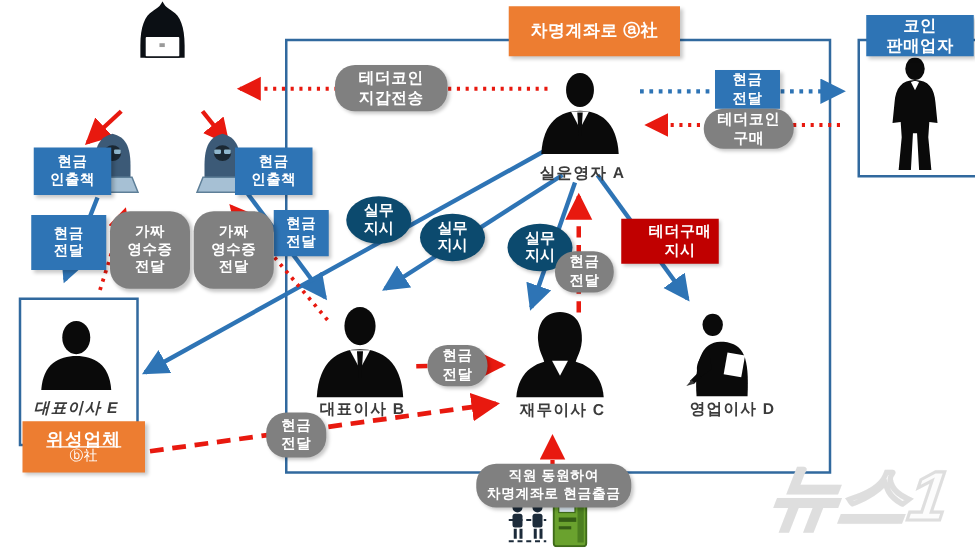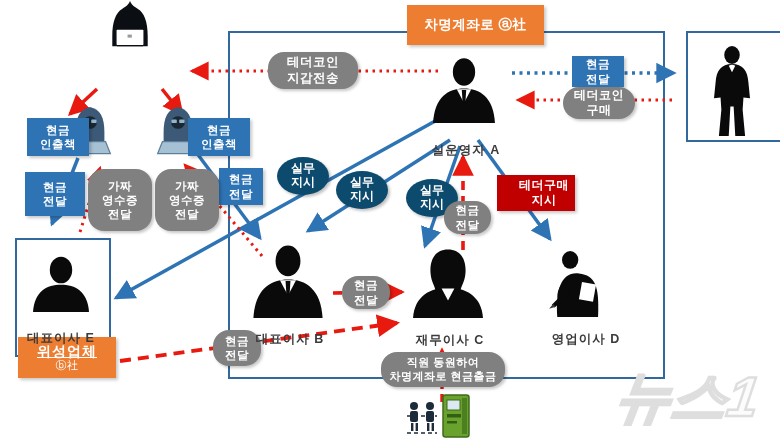--- a/index.html
+++ b/index.html
@@ -13,21 +13,21 @@
        box-shadow:2px 2px 3px rgba(0,0,0,0.22);}
   .box-blue{background:#2e74b5;}
   .box-gray{background:#808080;border-radius:16px;}
   .box-orange{background:#ed7d31;}
   .box-red{background:#c00000;}
   .oval{position:absolute;display:flex;align-items:center;justify-content:center;
         text-align:center;white-space:pre-line;color:#fff;font-weight:bold;
         font-size:12px;line-height:1.15;background:#0c4a6e;border-radius:50%;
         z-index:3;box-shadow:2px 2px 3px rgba(0,0,0,0.25);}
   .plabel{position:absolute;color:#3b3b3b;font-weight:bold;font-size:12.5px;
-          text-align:center;letter-spacing:1px;z-index:3;white-space:nowrap;margin-top:12px;}
+          text-align:center;letter-spacing:1px;z-index:3;white-space:nowrap;}
   .fig{position:absolute;z-index:3;}
   .fig svg{display:block;width:100%;height:100%;}
   .orange-hdr{flex-direction:column;line-height:1.2;}
   .orange-hdr .t1{font-size:13.5px;}
   .orange-hdr .t2{font-size:13px;}
   .sat .t1{font-size:14px;letter-spacing:1px;text-decoration:underline;}
   .sat .t2{font-size:11px;font-weight:normal;}
   #watermark{position:absolute;left:592px;top:358px;width:190px;height:80px;
              font-size:56px;font-weight:bold;font-style:italic;z-index:6;
              color:rgba(255,255,255,0.88);-webkit-text-stroke:2.5px #dedede;
@@ -192,48 +192,50 @@
   <div class="lbl box-gray" style="left:155px;top:169px;width:64px;height:62px;">가짜
 영수증
 전달</div>
   <div class="lbl box-gray" style="left:268px;top:52px;width:90px;height:37px;font-size:12.5px;">테더코인
 지갑전송</div>
 
   <div class="lbl box-orange orange-hdr" style="left:407px;top:5px;width:137px;height:40px;">
     <span class="t1">차명계좌로 ⓐ社</span>
   </div>
 
+  <div class="lbl box-blue" style="left:693px;top:12px;width:86px;height:33px;font-size:13px;">코인
+판매업자</div>
   <div class="lbl box-blue" style="left:572px;top:56px;width:52px;height:31px;">현금
 전달</div>
   <div class="lbl box-gray" style="left:563px;top:87px;width:72px;height:32px;font-size:12px;">테더코인
 구매</div>
 
   <div class="oval" style="left:277px;top:157px;width:52px;height:38px;">실무
 지시</div>
   <div class="oval" style="left:336px;top:171px;width:52px;height:38px;">실무
 지시</div>
   <div class="oval" style="left:406px;top:179px;width:52px;height:38px;">실무
 지시</div>
   <div class="lbl box-red" style="left:497px;top:175px;width:62px;height:36px;font-size:12px;padding-left:16px;">테더구매
 지시</div>
 
   <div class="lbl box-gray" style="left:444px;top:201px;width:47px;height:33px;">현금
 전달</div>
   <div class="lbl box-gray" style="left:342px;top:276px;width:48px;height:33px;">현금
 전달</div>
   <div class="lbl box-gray" style="left:213px;top:330px;width:48px;height:36px;">현금
 전달</div>
-  <div class="lbl box-gray" style="left:381px;top:352px;width:124px;height:35px;font-size:11px;">직원 동원하여
+  <div class="lbl box-gray" style="left:381px;top:371px;width:124px;height:35px;font-size:11px;">직원 동원하여
 차명계좌로 현금출금</div>
 
   <div class="lbl box-orange orange-hdr sat" style="left:18px;top:337px;width:98px;height:41px;">
     <span class="t1">위성업체</span>
     <span class="t2">ⓑ社</span>
   </div>
 
   <div class="plabel" style="left:428px;top:130px;width:76px;">실운영자 A</div>
   <div class="plabel" style="left:252px;top:319px;width:76px;">대표이사 B</div>
   <div class="plabel" style="left:412px;top:320px;width:76px;">재무이사 C</div>
   <div class="plabel" style="left:548px;top:319px;width:76px;">영업이사 D</div>
-  <div class="plabel" style="left:24px;top:318px;width:74px;">대표이사 E</div>
+  <div class="plabel" style="left:24px;top:318px;width:74px;font-style:italic;">대표이사 E</div>
 
   <div id="watermark">뉴스1</div>
 </div>
 
 </body></html>

